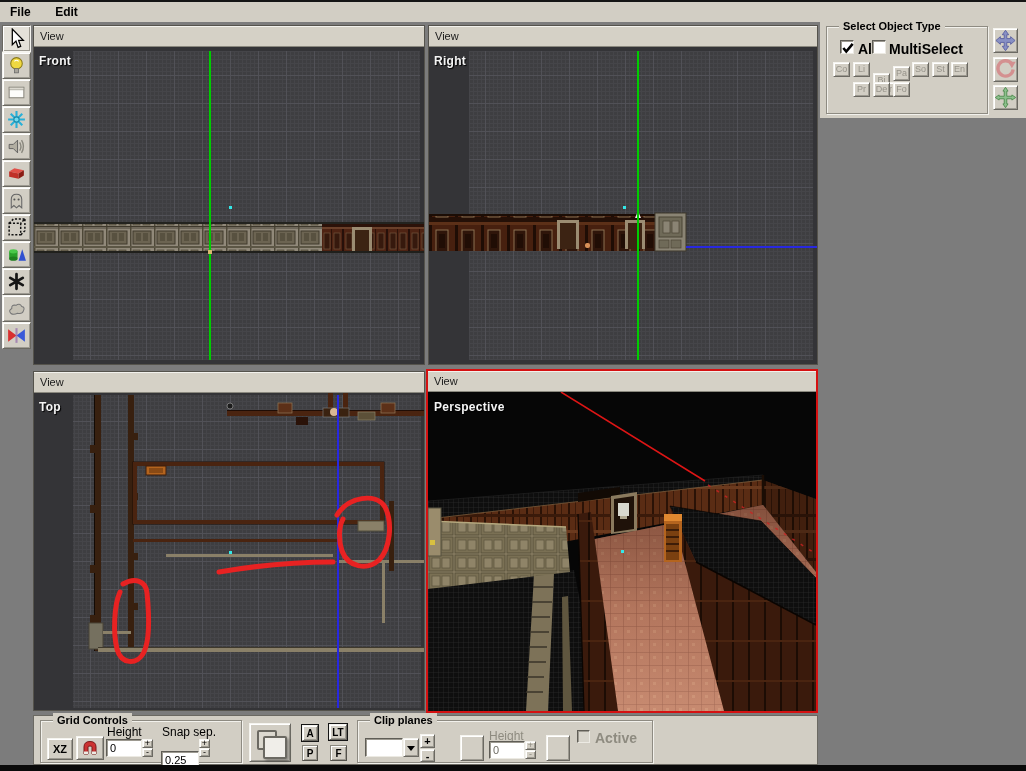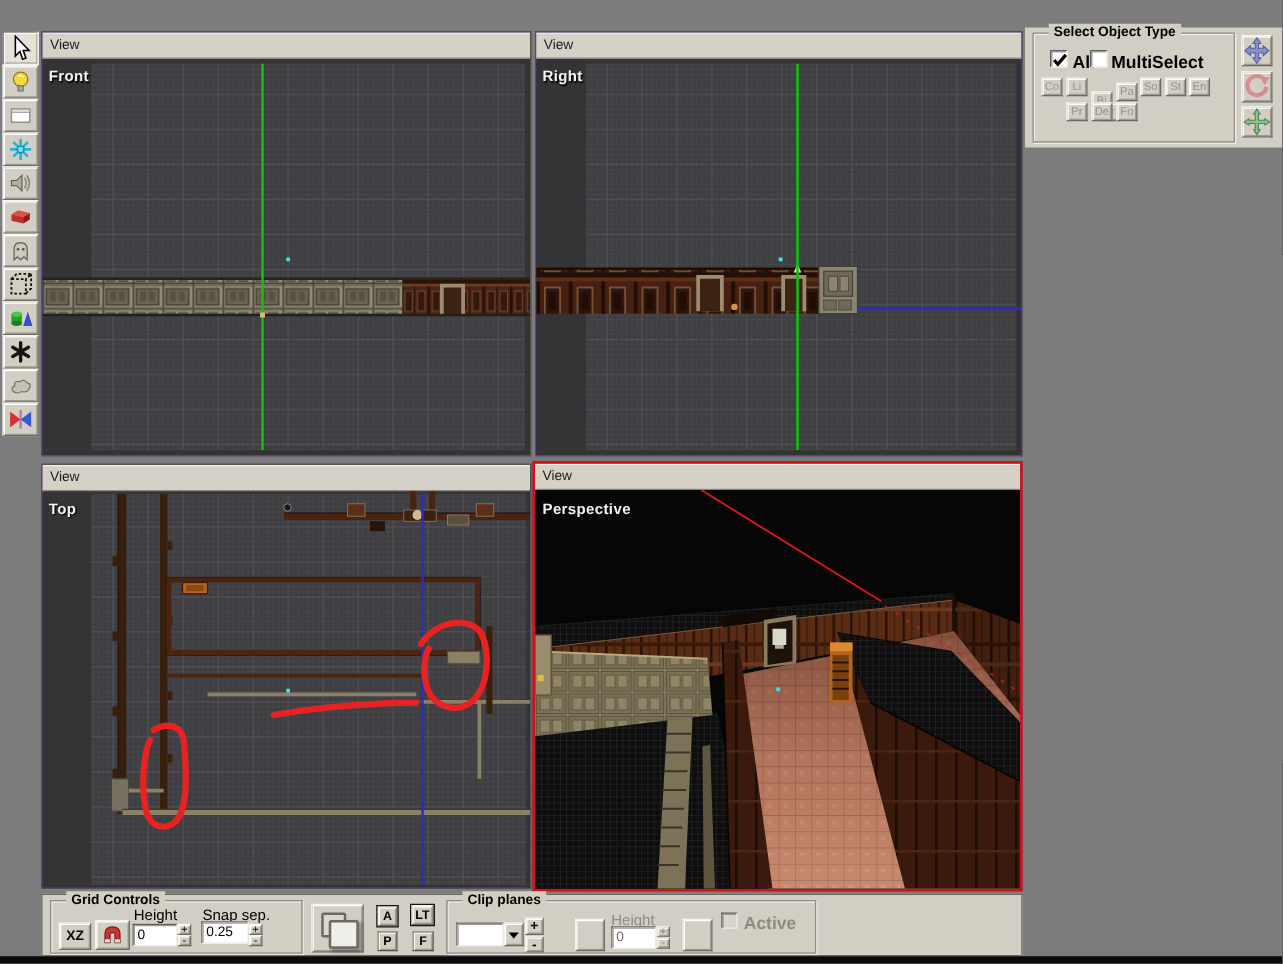--- a/index.html
+++ b/index.html
@@ -121,20 +121,24 @@
     <rect y="8" width="16" height="2" fill="#4a2410"></rect>
   </pattern>
   <linearGradient id="floorShade" x1="0" y1="0" x2="0" y2="1">
     <stop offset="0" stop-color="#3a150a" stop-opacity=".45"></stop>
     <stop offset=".5" stop-color="#3a150a" stop-opacity=".1"></stop>
     <stop offset="1" stop-color="#ffd8c0" stop-opacity=".12"></stop>
   </linearGradient>
 </defs>
 </svg>
 
+<div id="menubar" class="abs">
+  <span class="menu-item">File</span>
+  <span class="menu-item">Edit</span>
+</div>
 
 <div class="tool bev abs bev-in" style="top:25px;background:#e4e1d9;">
   <svg width="21" height="21" viewBox="0 0 20 20">
         <path d="M6 1 L6 16 L9.5 12.5 L11.5 18.5 L14 17.5 L12 11.8 L16.5 11.8 Z" fill="#fff" stroke="#000" stroke-width="1.2"></path>
       </svg>
 </div>
 <div class="tool bev abs" style="top:52px;">
   <svg width="21" height="21" viewBox="0 0 20 20">
         <circle cx="10" cy="8" r="5.5" fill="#f0d840" stroke="#8a7a1a"></circle>
         <rect x="8" y="13" width="4" height="4" fill="#a8a49a" stroke="#666" stroke-width=".7"></rect>
@@ -407,21 +411,21 @@
             <rect x="12" y="13.5" width="4" height="2.5" fill="#eceae3"></rect>
           </svg>
     </div>
     <span class="lbl" style="left:66px;top:4px;">Height</span>
     <input class="field num" style="left: 65px; top: 18px; width: 36px;" value="0">
     <div class="spin" style="left:101px;top:18px;">
       <div class="bev">+</div>
       <div class="bev">-</div>
     </div>
     <span class="lbl" style="left:121px;top:4px;">Snap sep.</span>
-    <input class="field num" style="left: 120px; top: 16px; width: 38px;" value="0.25">
+    <input class="field num" style="left: 120px; top: 30px; width: 38px;" value="0.25">
     <div class="spin" style="left:158px;top:18px;">
       <div class="bev">+</div>
       <div class="bev">-</div>
     </div>
   </div>
 
   <div class="bev abs" style="left:215px;top:7px;width:42px;height:39px;">
     <div class="copyback"></div>
     <div class="copyfront"></div>
   </div>

